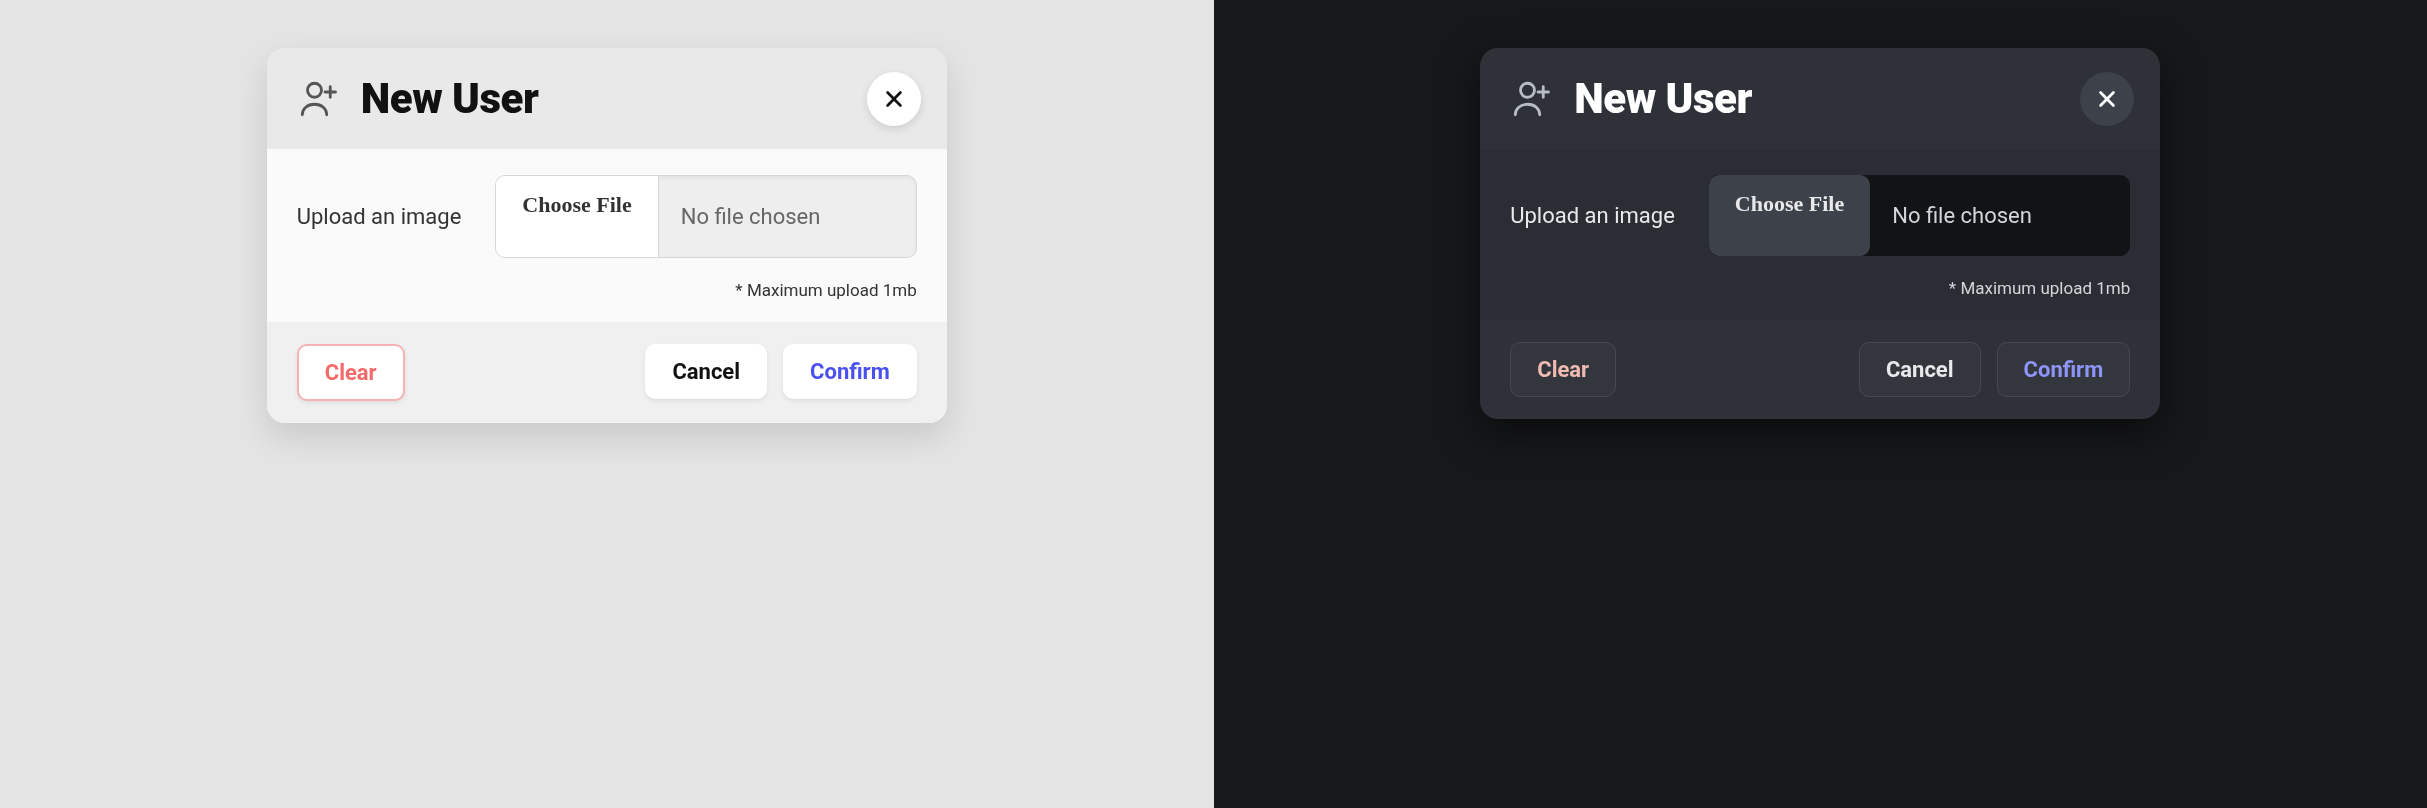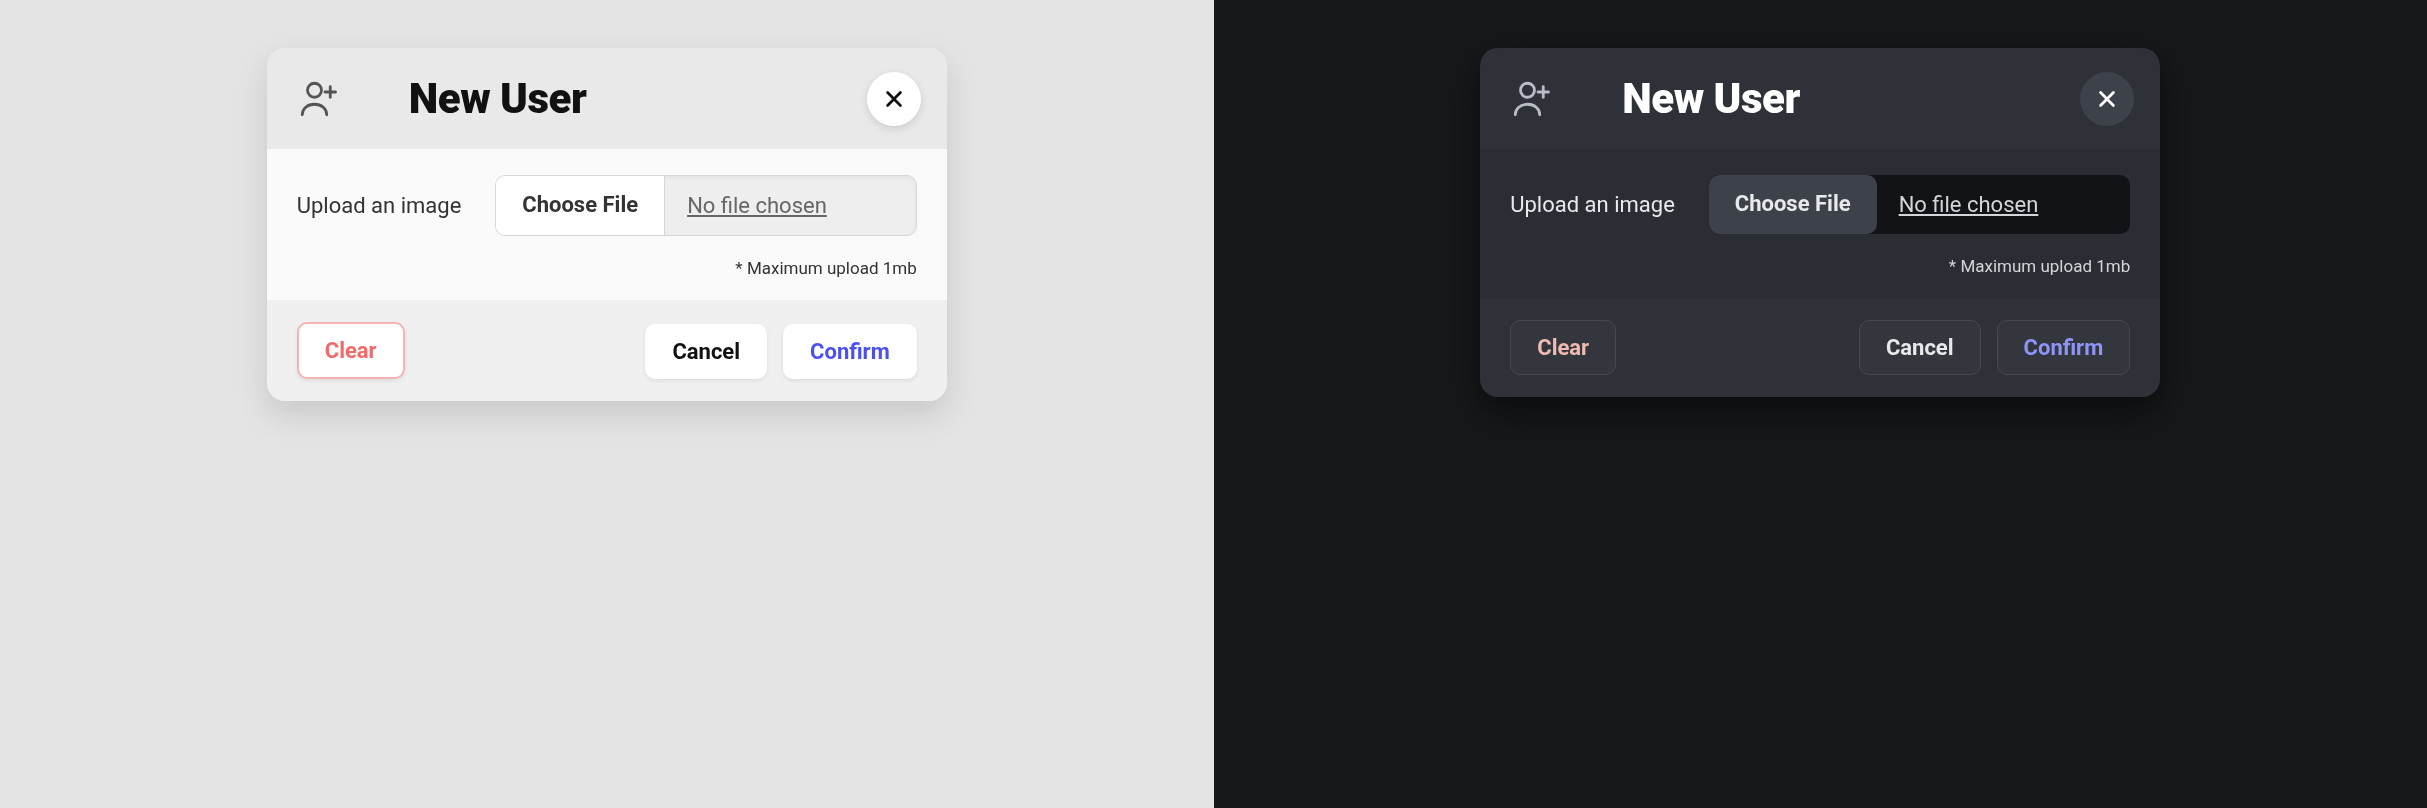--- a/index.html
+++ b/index.html
@@ -36,21 +36,20 @@
       gap: 22px;
       position: relative;
     }
     .light .card-header { background: #e9e9e9; }
     .dark  .card-header { background: #2e3138; }
 
     .title {
       font-weight: 900;
       font-size: 42px;
       letter-spacing: -0.5px;
-      margin-left: 48px;
     }
     .light .title { color: #111; }
     .dark  .title { color: #fff; }
 
     .close-btn {
       position: absolute;
       right: 26px;
       top: 50%;
       transform: translateY(-50%);
       width: 54px; height: 54px;
@@ -87,46 +86,46 @@
       overflow: hidden;
     }
     .light .file-picker { border: 1px solid #d7d7d7; background: #eeeeee; box-shadow: 0 2px 4px rgba(0,0,0,0.05) inset; }
     .dark  .file-picker { background: #121316; }
 
     .choose-btn {
       padding: 16px 26px;
       font-size: 22px;
       font-weight: 700;
       cursor: pointer;
+      font-family: Liberation Serif, serif;
     }
     .light .choose-btn { background: #fff; color: #333; border-right: 1px solid #d7d7d7; }
     .dark  .choose-btn { background: #3d4149; color: #e8e9eb; border-radius: 10px; }
 
     .file-status {
       flex: 1;
-      padding: 17px 22px;
+      padding: 28px 22px;
       font-size: 22px;
-      text-decoration: underline;
     }
     .light .file-status { color: #666; }
     .dark  .file-status { color: #d3d5da; }
 
     .hint {
       margin-top: 22px;
       font-size: 17px;
       text-align: right;
     }
     .light .hint { color: #333; }
     .dark  .hint { color: #d3d5da; }
 
     
     .card-footer {
       padding: 22px 30px;
       display: flex;
-      align-items: flex-end;
+      align-items: flex-start;
       gap: 16px;
     }
     .light .card-footer { background: #f0f0f0; }
     .dark  .card-footer { background: #2e3138; }
 
     .spacer { flex: 1; }
 
     .btn {
       padding: 14px 26px;
       font-size: 22px;

